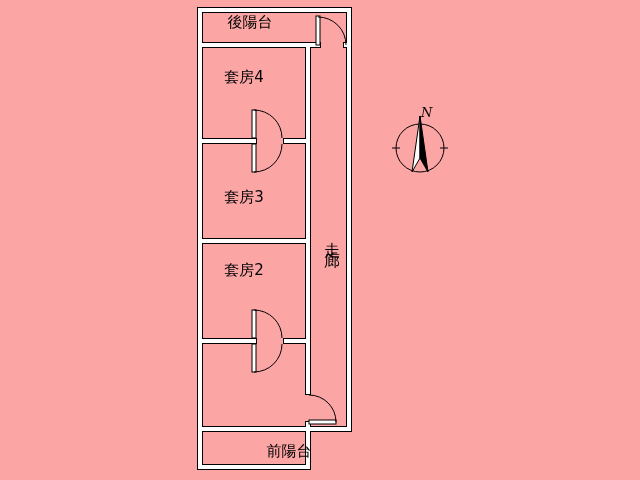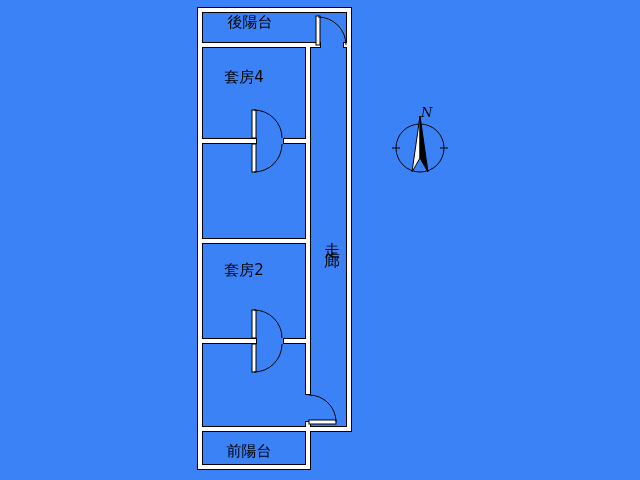--- a/index.html
+++ b/index.html
@@ -1,17 +1,17 @@
 <!DOCTYPE html>
 <html><head>
 <meta charset="utf-8">
 <style>
   html,body{margin:0;padding:0;background:#ffffff;}
   .page{
-    position:relative;width:640px;height:480px;background:#3b82f6;
+    position:relative;width:640px;height:480px;background:#fca5a5;
     font-family:"DejaVu Sans",sans-serif;overflow:hidden;
   }
   .plan-svg{position:absolute;left:0;top:0;}
   .lbl{
     position:absolute;color:#000;font-size:15px;text-align:center;
     line-height:1.1;white-space:nowrap;
   }
   .lbl-v{
     position:absolute;color:#000;font-size:16px;line-height:1;
     writing-mode:vertical-rl;text-orientation:upright;letter-spacing:9px;
@@ -90,23 +90,24 @@
       <path d="M392 148H400M440 148H448" fill="none"></path>
       <polygon points="420,116 412,172 420,158" fill="#ffffff"></polygon>
       <polygon points="420,116 428,172 420,158" fill="#000000"></polygon>
     </g>
   </svg>
 
   <div class="lbl" style="left:205px;top:14px;width:90px;">後陽台</div>
 
   <div class="lbl" style="left:206px;top:69px;width:76px;">套房4</div>
 
+  <div class="lbl" style="left:206px;top:189px;width:76px;">套房3</div>
 
   <div class="lbl" style="left:206px;top:262px;width:76px;text-align:center;">套房2</div>
 
   <div class="lbl-v" style="left:316px;top:202px;width:24px;height:72px;">走廊</div>
 
 
-  <div class="lbl" style="left:204px;top:443px;width:90px;">前陽台</div>
+  <div class="lbl" style="left:204px;top:443px;width:90px;padding-left:40px;">前陽台</div>
 
   <div class="north-n" style="left:421px;top:106px;">N</div>
 
 </div>
 
 </body></html>

